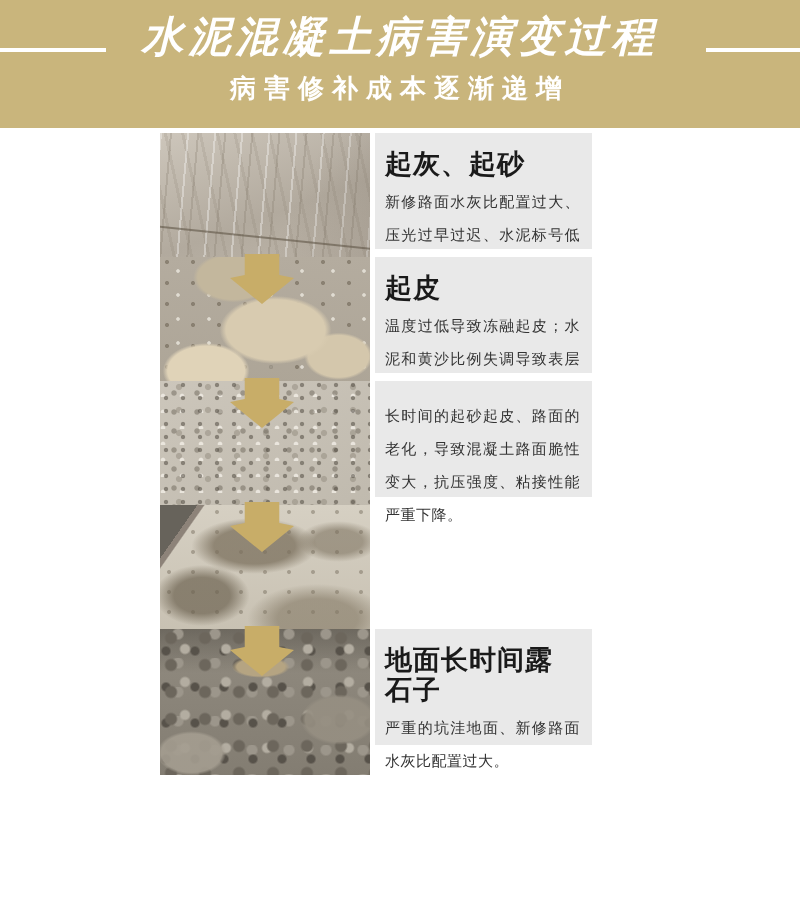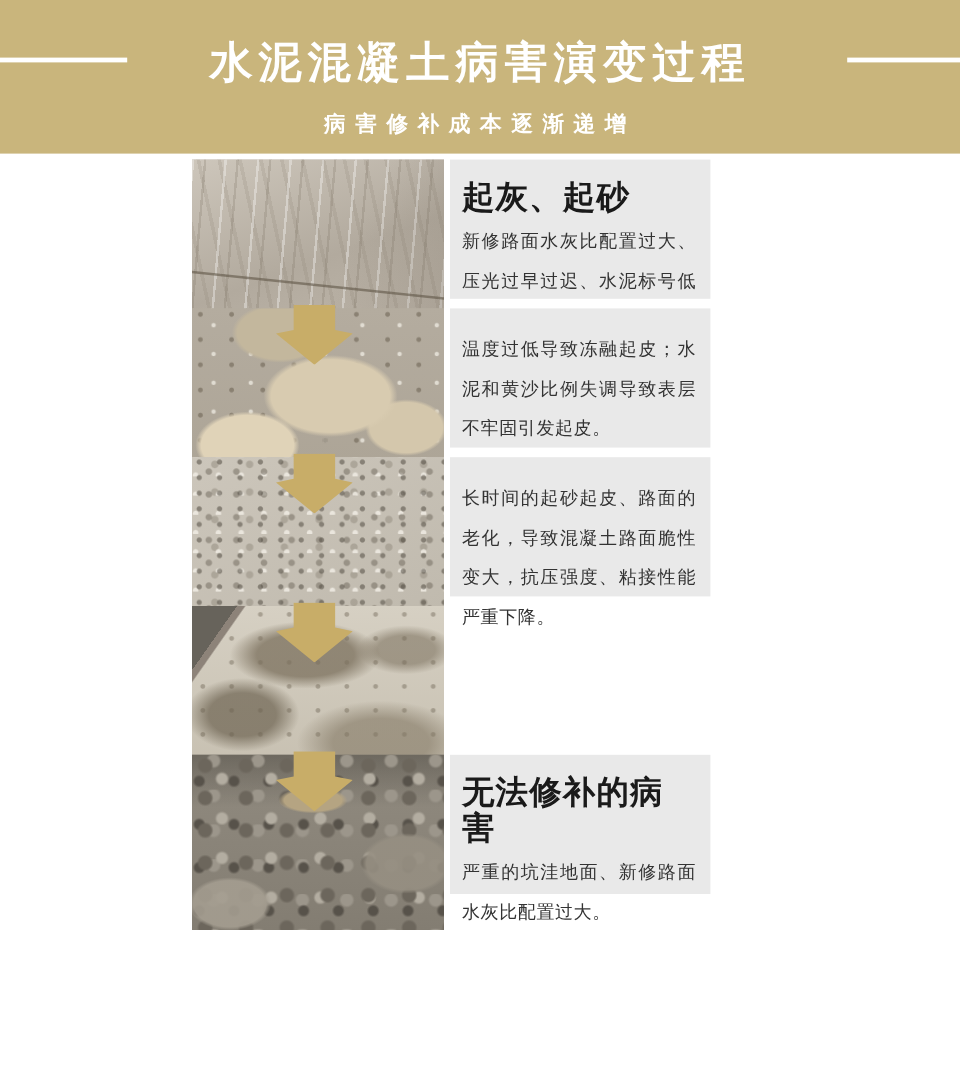--- a/index.html
+++ b/index.html
@@ -18,25 +18,25 @@
     overflow:hidden;
   }
   .page{width:800px;height:900px;position:relative;}
 
   
   .banner{
     height:128px;background:var(--banner-bg);color:var(--banner-text);
     position:relative;text-align:center;
   }
   .banner h1{
-    margin:0;padding-top:29px;font-size:36px;line-height:46px;
-    font-weight:bold;letter-spacing:5px;
+    margin:0;padding-top:14px;font-size:42px;line-height:46px;
+    font-weight:bold;letter-spacing:5px;font-style:italic;
   }
   .banner .subtitle{
-    margin-top:15px;font-size:18px;line-height:27px;
+    margin-top:15px;font-size:26px;line-height:27px;
     font-weight:bold;letter-spacing:8px;
   }
   .title-line{position:absolute;top:48px;height:4px;background:#ffffff;}
   .title-line.left{left:0;width:106px;}
   .title-line.right{right:0;width:94px;}
 
   
   .stages{padding:5px 0 0 160px;}
   .stage{
     position:relative;display:flex;gap:5px;
@@ -148,39 +148,40 @@
       <div class="panel">
         <h2>起灰、起砂</h2>
         <p>新修路面水灰比配置过大、压光过早过迟、水泥标号低等原因导致地面强度不达标。</p>
       </div>
     </section>
 
     <section class="stage">
       <div class="photo img-2" aria-label="peeling-concrete-photo"></div>
       <div class="arrow"></div>
       <div class="panel">
+        <h2>起皮</h2>
         <p>温度过低导致冻融起皮；水泥和黄沙比例失调导致表层不牢固引发起皮。</p>
       </div>
     </section>
 
     <section class="stage">
       <div class="photo img-3" aria-label="exposed-aggregate-photo"></div>
       <div class="arrow"></div>
       <div class="panel">
         <p>长时间的起砂起皮、路面的老化，导致混凝土路面脆性变大，抗压强度、粘接性能严重下降。</p>
       </div>
     </section>
 
     <section class="stage">
       <div class="photo img-4" aria-label="potholed-uneven-concrete-photo"></div>
       <div class="arrow"></div>
     </section>
 
     <section class="stage">
       <div class="photo img-5" aria-label="irreparable-rubble-road-photo"></div>
       <div class="panel">
-        <h2>无法修补的病害</h2>
+        <h2>地面长时间露石子</h2>
         <p>严重的坑洼地面、新修路面水灰比配置过大。</p>
       </div>
     </section>
 
   </main>
 </div>
 
 </body></html>

